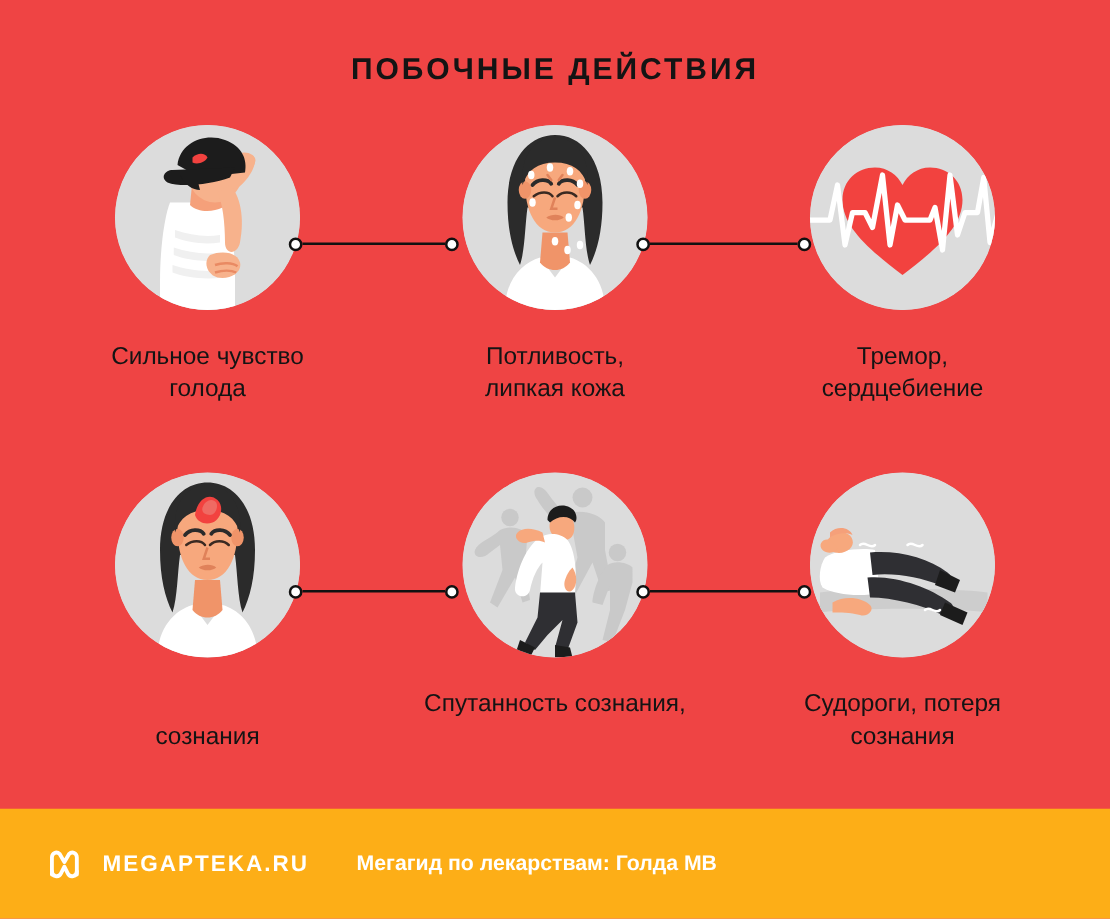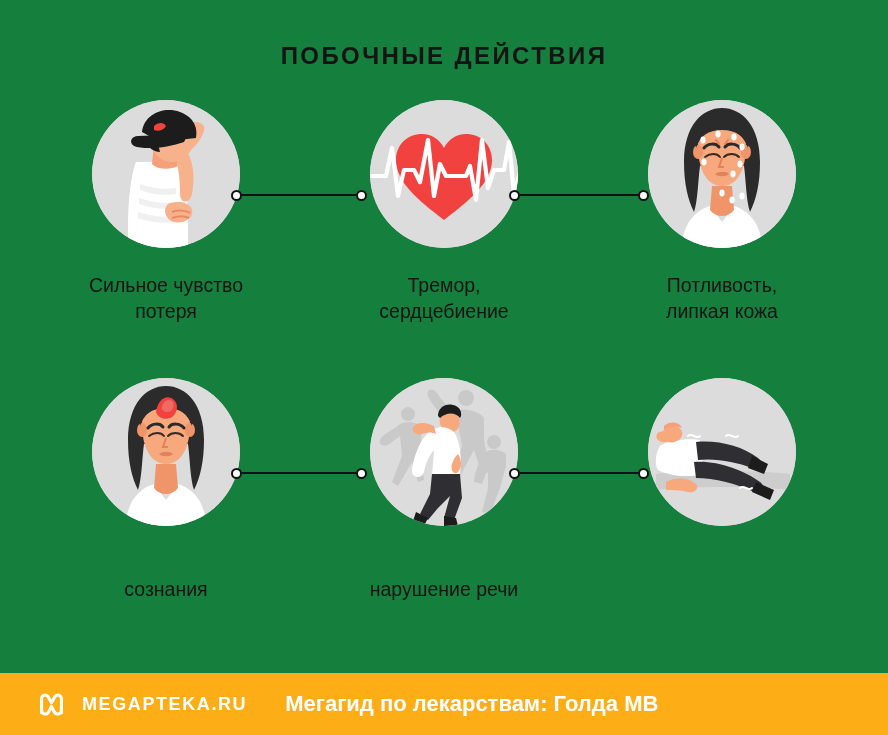--- a/index.html
+++ b/index.html
@@ -11,21 +11,21 @@
     height: 735px;
     background: #f4f4f4;
     font-family: "Liberation Sans", sans-serif;
     overflow: hidden;
     position: relative;
   }
   .page {
     position: relative;
     width: 888px;
     height: 735px;
-    background: #15803d;
+    background: #ef4444;
     text-decoration: underline;
   }
 
   
   .title {
     position: absolute;
     top: 42px;
     left: 0;
     width: 888px;
     text-align: center;
@@ -104,41 +104,41 @@
 
   
   .bubble svg { display: block; width: 148px; height: 148px; }
 
   
   .footer {
     position: absolute;
     left: 0;
     bottom: 0;
     width: 888px;
-    height: 62px;
+    height: 88px;
     background: #fdae17;
     display: flex;
     align-items: center;
     color: #ffffff;
   }
   .footer .logo-mark {
     margin-left: 37px;
     width: 29px;
     height: 29px;
     flex: none;
   }
   .footer .brand {
     margin-left: 16px;
     font-size: 18px;
     font-weight: bold;
     letter-spacing: 1.6px;
   }
   .footer .tagline {
     margin-left: 38px;
-    font-size: 22px;
+    font-size: 17px;
     font-weight: bold;
   }
 </style>
 </head>
 <body>
 
 <div class="page">
 
   <div class="title">ПОБОЧНЫЕ ДЕЙСТВИЯ</div>
 
@@ -172,35 +172,21 @@
             <path d="M50 32 C52 14 72 6 88 12 C102 17 106 28 104 38 L68 42 Z" fill="#1c1c1c"></path>
             <path d="M46 36 C40 36 36 42 42 46 C52 50 76 48 92 42 L96 34 Z" fill="#1c1c1c"></path>
 
             <path d="M62 26 C66 22 72 22 74 26 C72 30 66 32 62 30 Z" fill="#f2423f"></path>
 
             <path d="M52 40 C56 48 62 52 68 52 L66 44 Z" fill="#1c1c1c"></path>
           </svg>
         </div>
         <div class="caption">
           <span>Сильное чувство</span><br>
-          <span>потеря</span>
-        </div>
-      </div>
-
-      <div class="card">
-        <div class="bubble">
-          <svg viewBox="0 0 148 148" xmlns="http://www.w3.org/2000/svg">
-            <circle cx="74" cy="74" r="74" fill="#dcdcdc"></circle>
-            <path d="M74 120 C48 100 26 82 26 60 C26 44 38 34 52 34 C62 34 70 40 74 48 C78 40 86 34 96 34 C110 34 122 44 122 60 C122 82 100 100 74 120 Z" fill="#f2423f"></path>
-            <path d="M-2 76 L16 76 L22 48 L28 96 L34 70 L44 70 L50 82 L58 40 L64 96 L70 64 L76 76 L96 76 L100 66 L106 100 L112 40 L118 88 L124 70 L134 70 L139 42 L144 94 L150 72" fill="none" stroke="#ffffff" stroke-width="4.2" stroke-linejoin="round" stroke-linecap="round"></path>
-          </svg>
-        </div>
-        <div class="caption">
-          <span>Тремор,</span><br>
-          <span>сердцебиение</span>
+          <span>голода</span>
         </div>
       </div>
 
       <div class="card">
         <div class="bubble">
           <svg viewBox="0 0 148 148" xmlns="http://www.w3.org/2000/svg">
             <circle cx="74" cy="74" r="74" fill="#dcdcdc"></circle>
 
             <path d="M34 148 C34 124 48 110 62 106 L74 122 L86 106 C100 110 114 124 114 148 Z" fill="#ffffff"></path>
 
@@ -238,20 +224,34 @@
             <ellipse cx="84" cy="100" rx="2.6" ry="3.4" fill="#ffffff"></ellipse>
             <ellipse cx="94" cy="96" rx="2.6" ry="3.4" fill="#ffffff"></ellipse>
           </svg>
         </div>
         <div class="caption">
           <span>Потливость,</span><br>
           <span>липкая кожа</span>
         </div>
       </div>
 
+      <div class="card">
+        <div class="bubble">
+          <svg viewBox="0 0 148 148" xmlns="http://www.w3.org/2000/svg">
+            <circle cx="74" cy="74" r="74" fill="#dcdcdc"></circle>
+            <path d="M74 120 C48 100 26 82 26 60 C26 44 38 34 52 34 C62 34 70 40 74 48 C78 40 86 34 96 34 C110 34 122 44 122 60 C122 82 100 100 74 120 Z" fill="#f2423f"></path>
+            <path d="M-2 76 L16 76 L22 48 L28 96 L34 70 L44 70 L50 82 L58 40 L64 96 L70 64 L76 76 L96 76 L100 66 L106 100 L112 40 L118 88 L124 70 L134 70 L139 42 L144 94 L150 72" fill="none" stroke="#ffffff" stroke-width="4.2" stroke-linejoin="round" stroke-linecap="round"></path>
+          </svg>
+        </div>
+        <div class="caption">
+          <span>Тремор,</span><br>
+          <span>сердцебиение</span>
+        </div>
+      </div>
+
       <div class="connector conn-1">
         <span class="dot"></span>
         <span class="line"></span>
         <span class="dot"></span>
       </div>
       <div class="connector conn-2">
         <span class="dot"></span>
         <span class="line"></span>
         <span class="dot"></span>
       </div>
@@ -309,22 +309,21 @@
             <path d="M64 48 C56 44 48 44 44 48 C40 52 46 58 52 56 C58 54 62 54 66 56 Z" fill="#f7a87d"></path>
             <path d="M88 76 C92 82 92 90 88 94 C84 98 80 92 82 86 C84 80 86 78 88 76 Z" fill="#f7a87d"></path>
 
             <path d="M62 96 L90 96 L92 120 L84 142 L74 140 L80 118 L68 130 L58 142 L50 136 L60 116 Z" fill="#2f2f33"></path>
 
             <path d="M46 134 L58 140 L54 148 L42 146 Z" fill="#1c1c1c"></path>
             <path d="M74 138 L86 140 L88 148 L74 148 Z" fill="#1c1c1c"></path>
           </svg>
         </div>
         <div class="caption">
-          <br>
-          <span>нарушение речи</span>
+          <span>Спутанность сознания,</span><br>
         </div>
       </div>
 
       <div class="card">
         <div class="bubble">
           <svg viewBox="0 0 148 148" xmlns="http://www.w3.org/2000/svg">
             <circle cx="74" cy="74" r="74" fill="#dcdcdc"></circle>
 
             <path d="M8 96 C40 92 110 92 142 96 L142 112 C110 108 40 108 8 112 Z" fill="#cdcdcd"></path>
 
@@ -340,20 +339,24 @@
 
             <path d="M104 78 L120 86 L116 96 L100 90 Z" fill="#1c1c1c"></path>
             <path d="M108 104 L126 112 L122 122 L104 114 Z" fill="#1c1c1c"></path>
 
             <path d="M18 104 C28 98 42 100 48 106 C52 110 46 116 40 114 C32 112 24 112 18 112 Z" fill="#f7a87d"></path>
 
             <path d="M40 58 C44 54 48 62 52 58" stroke="#ffffff" stroke-width="2" fill="none" stroke-linecap="round"></path>
             <path d="M78 58 C82 54 86 62 90 58" stroke="#ffffff" stroke-width="2" fill="none" stroke-linecap="round"></path>
             <path d="M92 110 C96 106 100 114 104 110" stroke="#ffffff" stroke-width="2" fill="none" stroke-linecap="round"></path>
           </svg>
+        </div>
+        <div class="caption">
+          <span>Судороги, потеря</span><br>
+          <span>сознания</span>
         </div>
       </div>
 
       <div class="connector conn-1">
         <span class="dot"></span>
         <span class="line"></span>
         <span class="dot"></span>
       </div>
       <div class="connector conn-2">
         <span class="dot"></span>

